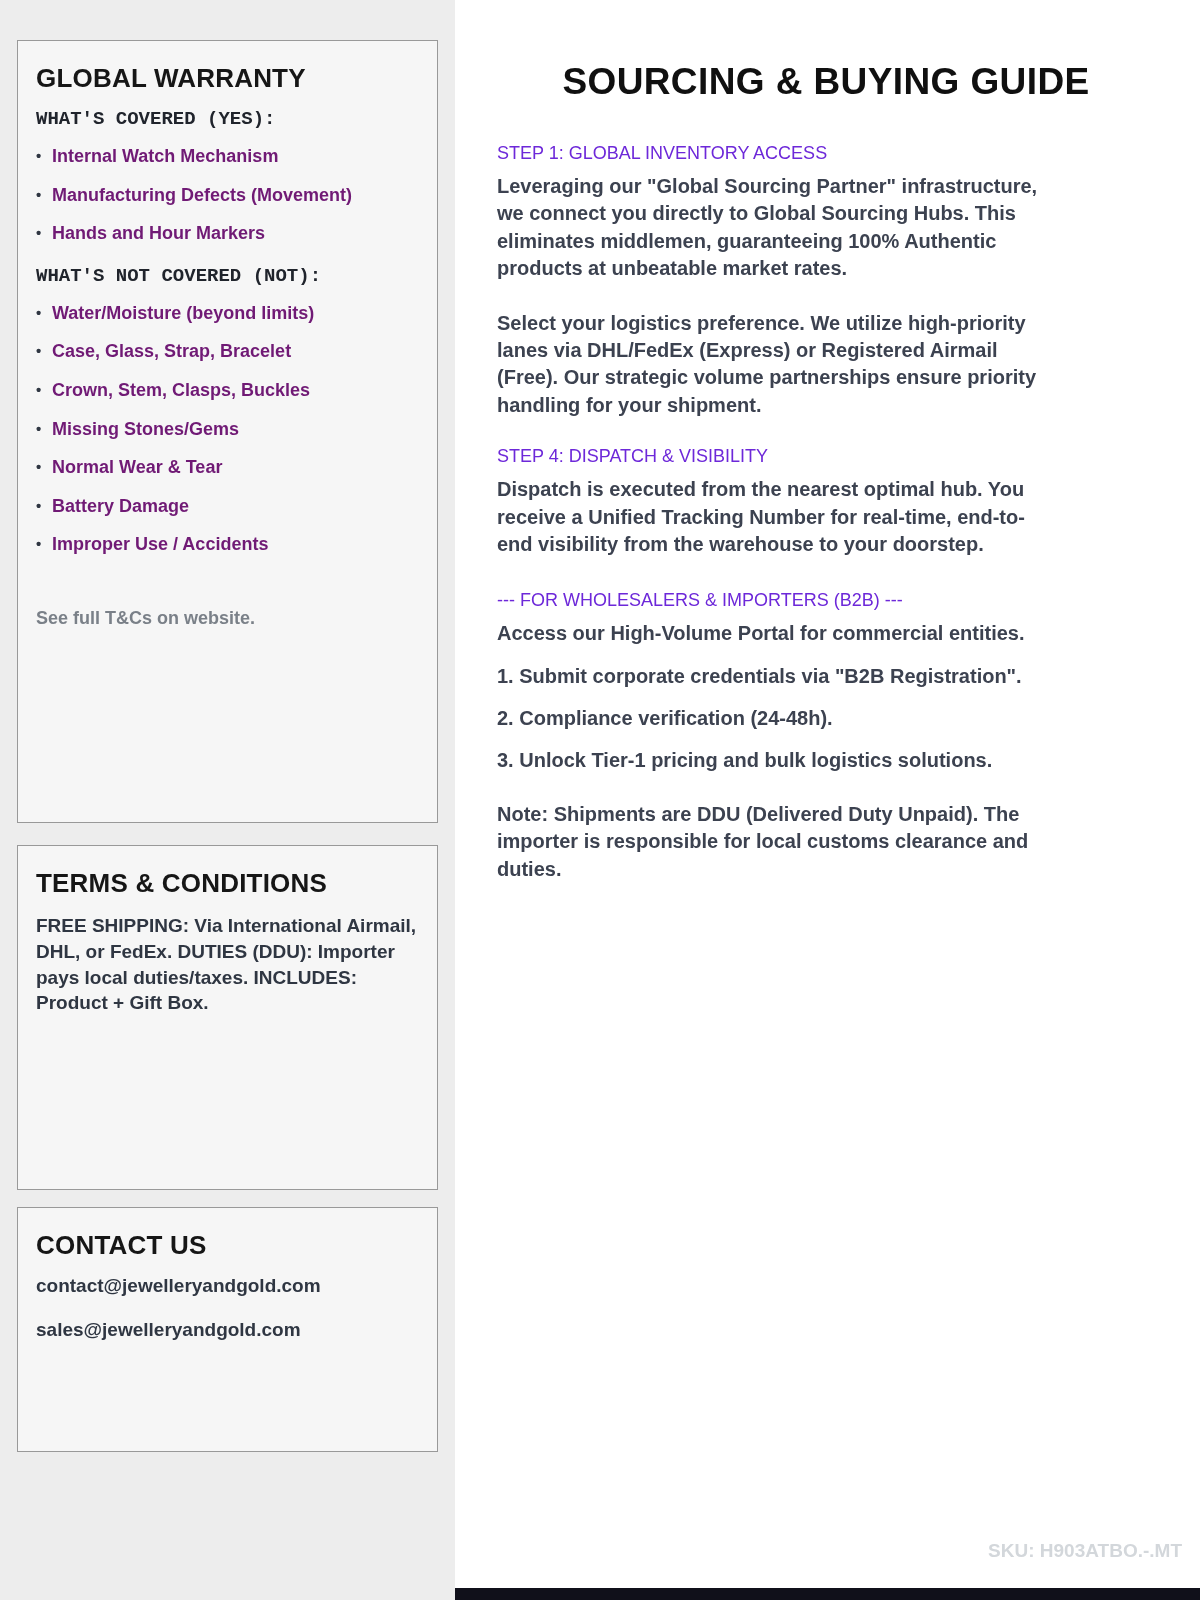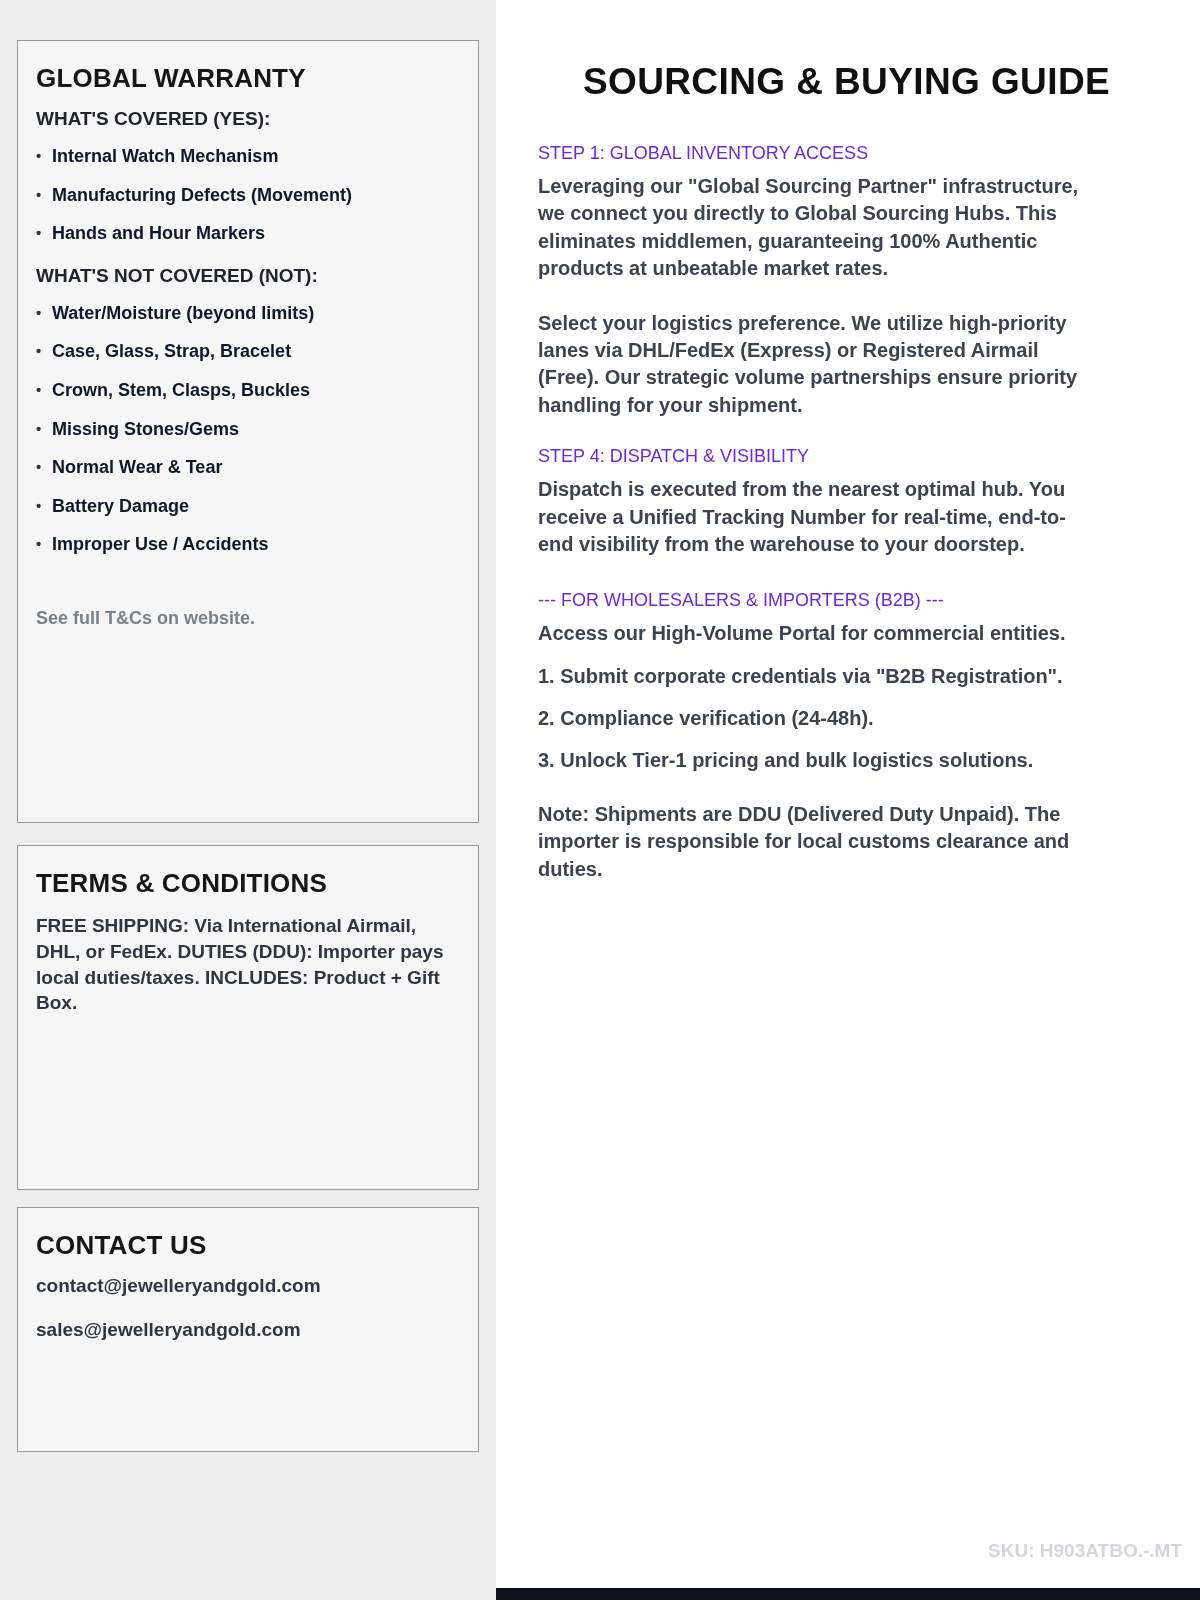--- a/index.html
+++ b/index.html
@@ -6,45 +6,46 @@
   html,body { width:1200px; height:1600px; }
   body {
     font-family:"Liberation Sans", sans-serif;
     background:#ffffff;
     display:flex;
     overflow:hidden;
   }
 
   
   .sidebar {
-    width:496px; height:1600px; flex-shrink:0;
+    width:455px; height:1600px; flex-shrink:0;
     background:#ededed;
     padding:40px 17px 0 17px;
   }
   .box {
     background:#f6f6f6;
     border:1px solid #999999;
     padding:22px 18px 18px 18px;
   }
   .box-warranty { height:783px; }
   .box-terms    { height:345px; margin-top:22px; }
   .box-contact  { height:245px; margin-top:17px; }
 
   .box h2 {
     font-size:26px; font-weight:800; color:#161616;
     letter-spacing:0.2px; margin-bottom:14px;
   }
   .sub-head {
     font-size:19px; font-weight:700; color:#20242c;
     margin:10px 0 16px 0;
+    font-family:Liberation Mono, monospace;
   }
   .sub-head.second { margin-top:20px; }
   ul.plain { list-style:none; }
   ul.plain li {
-    font-size:18px; font-weight:600; color:#0f172a;
+    font-size:18px; font-weight:600; color:#701a75;
     margin-bottom:17px; line-height:1.2;
     padding-left:16px; position:relative;
   }
   ul.plain li::before {
     content:"•"; position:absolute; left:0; top:1px;
     font-size:15px; color:#2f3642;
   }
   .footnote {
     margin-top:52px; font-size:18px; font-weight:600; color:#7a8088;
   }

